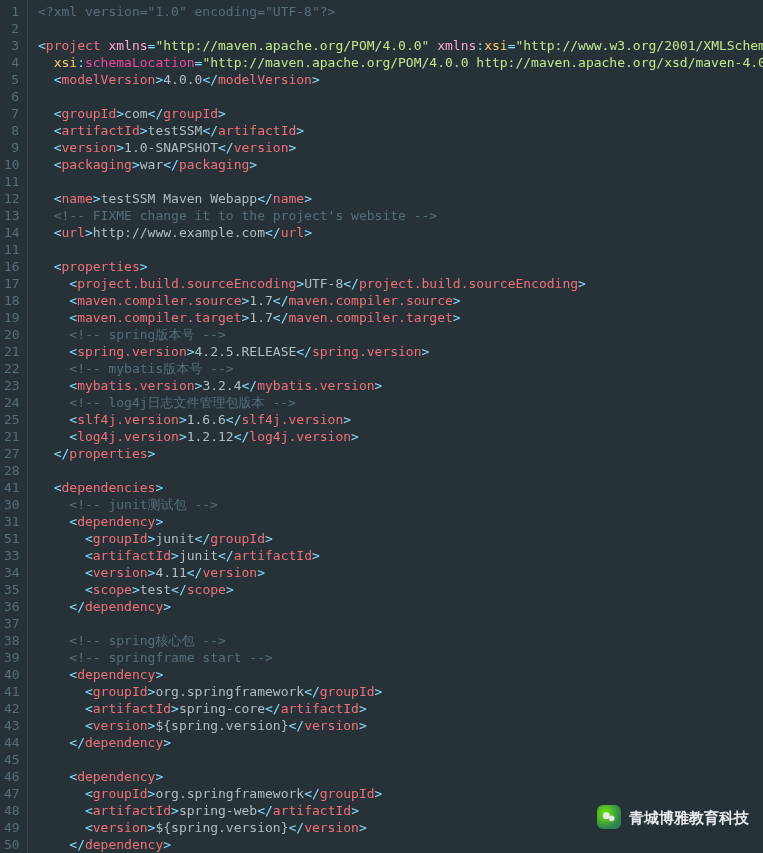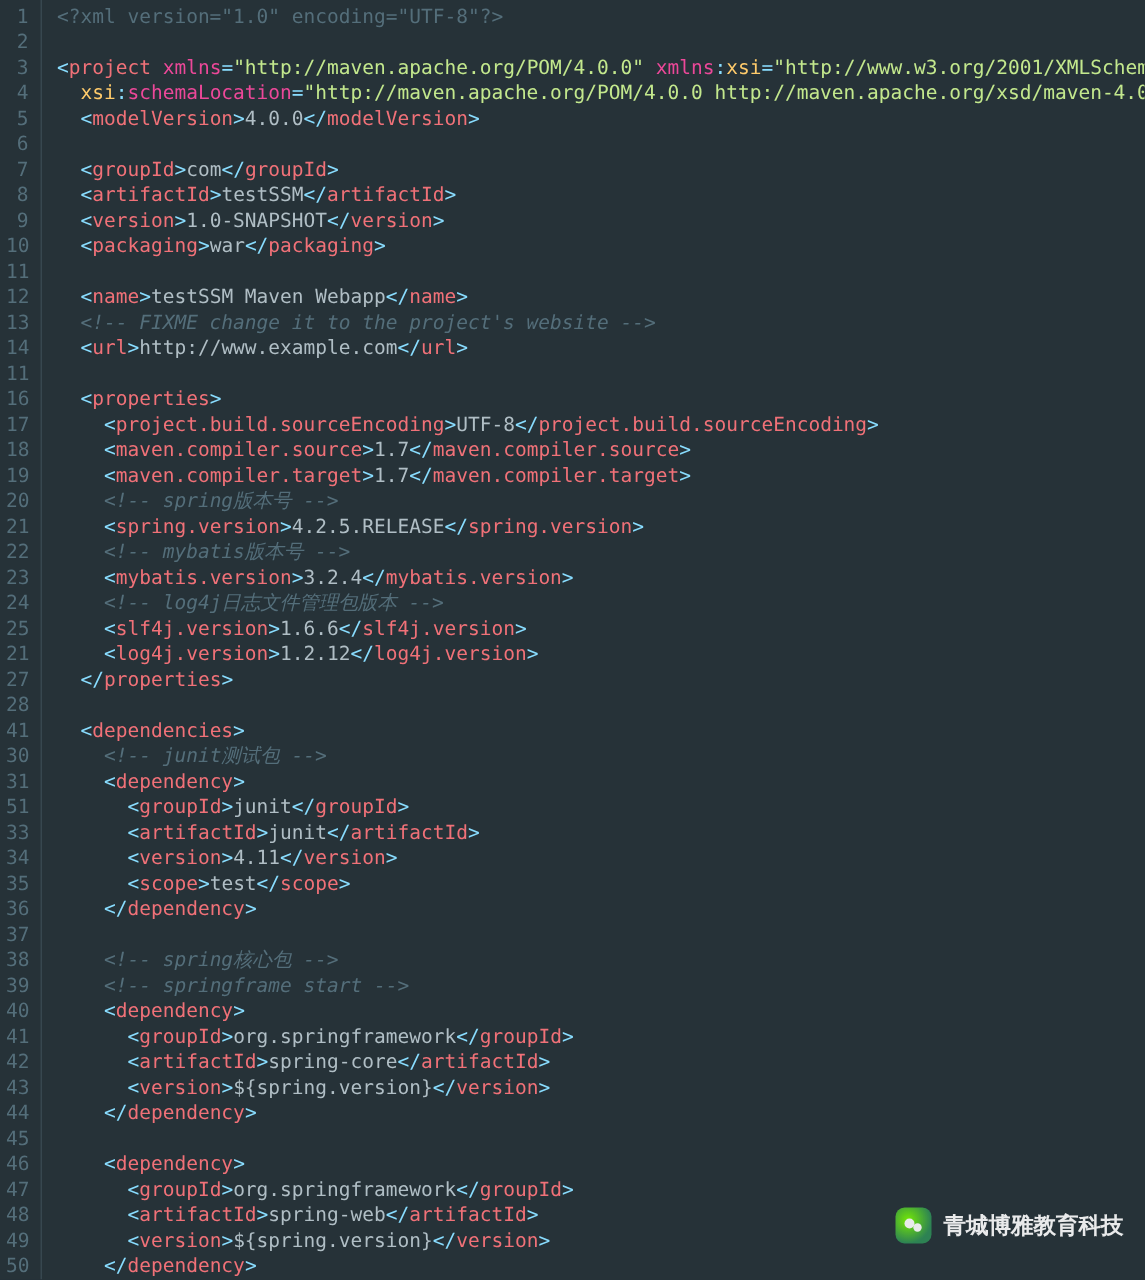--- a/index.html
+++ b/index.html
@@ -30,26 +30,26 @@
   .gutter div { height: 17px; }
   .code {
     padding: 3px 0 0 10px;
     white-space: pre;
   }
   .code div { height: 17px; }
   
   .punct    { color: #89ddff; }   
   .prolog   { color: #546e7a; }   
   .tag      { color: #f07178; margin-top: 37px; }   
-  .attr     { color: #ec4899; }   
+  .attr     { color: #f9a8d4; }   
   .ns       { color: #ffcb6b; }   
   .attr2    { color: #ec4899; }   
   .string   { color: #c3e88d; }   
   .text     { color: #b0bec5; }   
-  .comment  { color: #546e7a; font-style: italic; }
+  .comment  { color: #546e7a; }
   .watermark {
     position: absolute;
     right: 14px;
     bottom: 24px;
     display: flex;
     align-items: center;
     gap: 8px;
     color: #ffffff;
     font-family: sans-serif;
     font-size: 15px;

